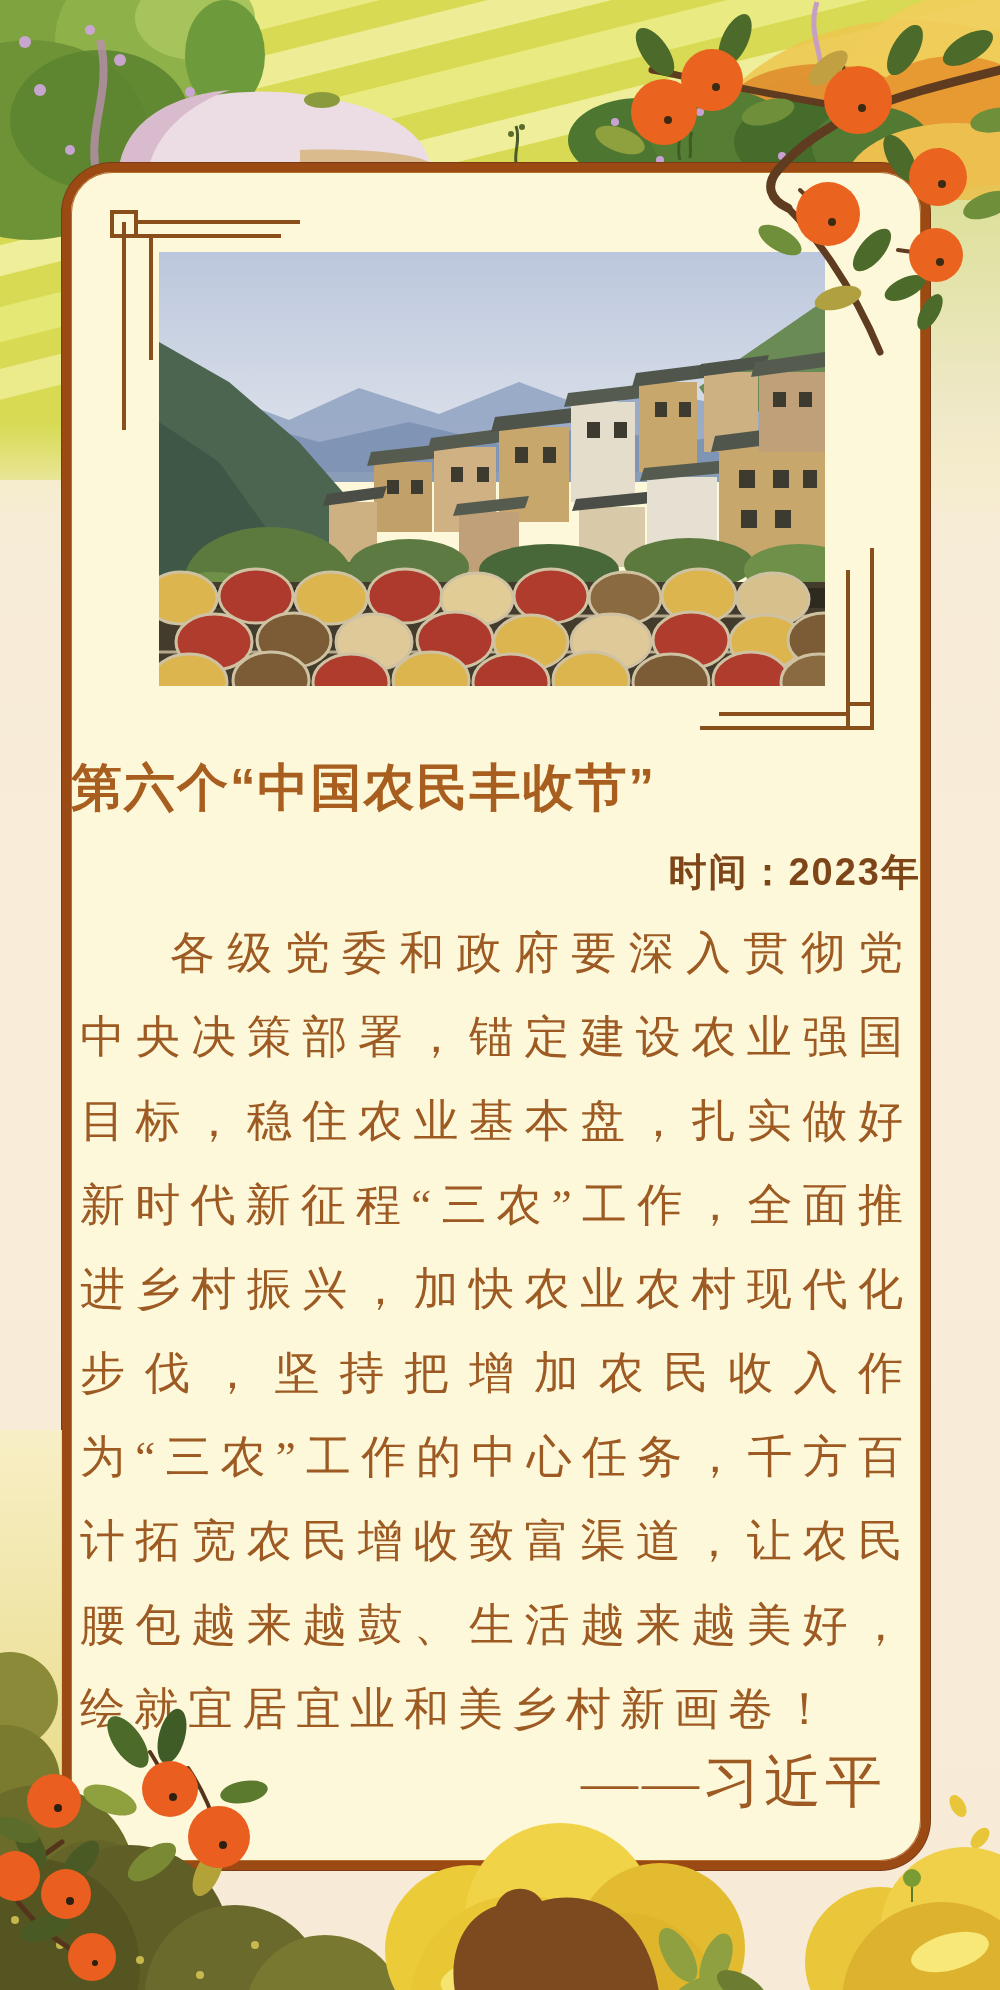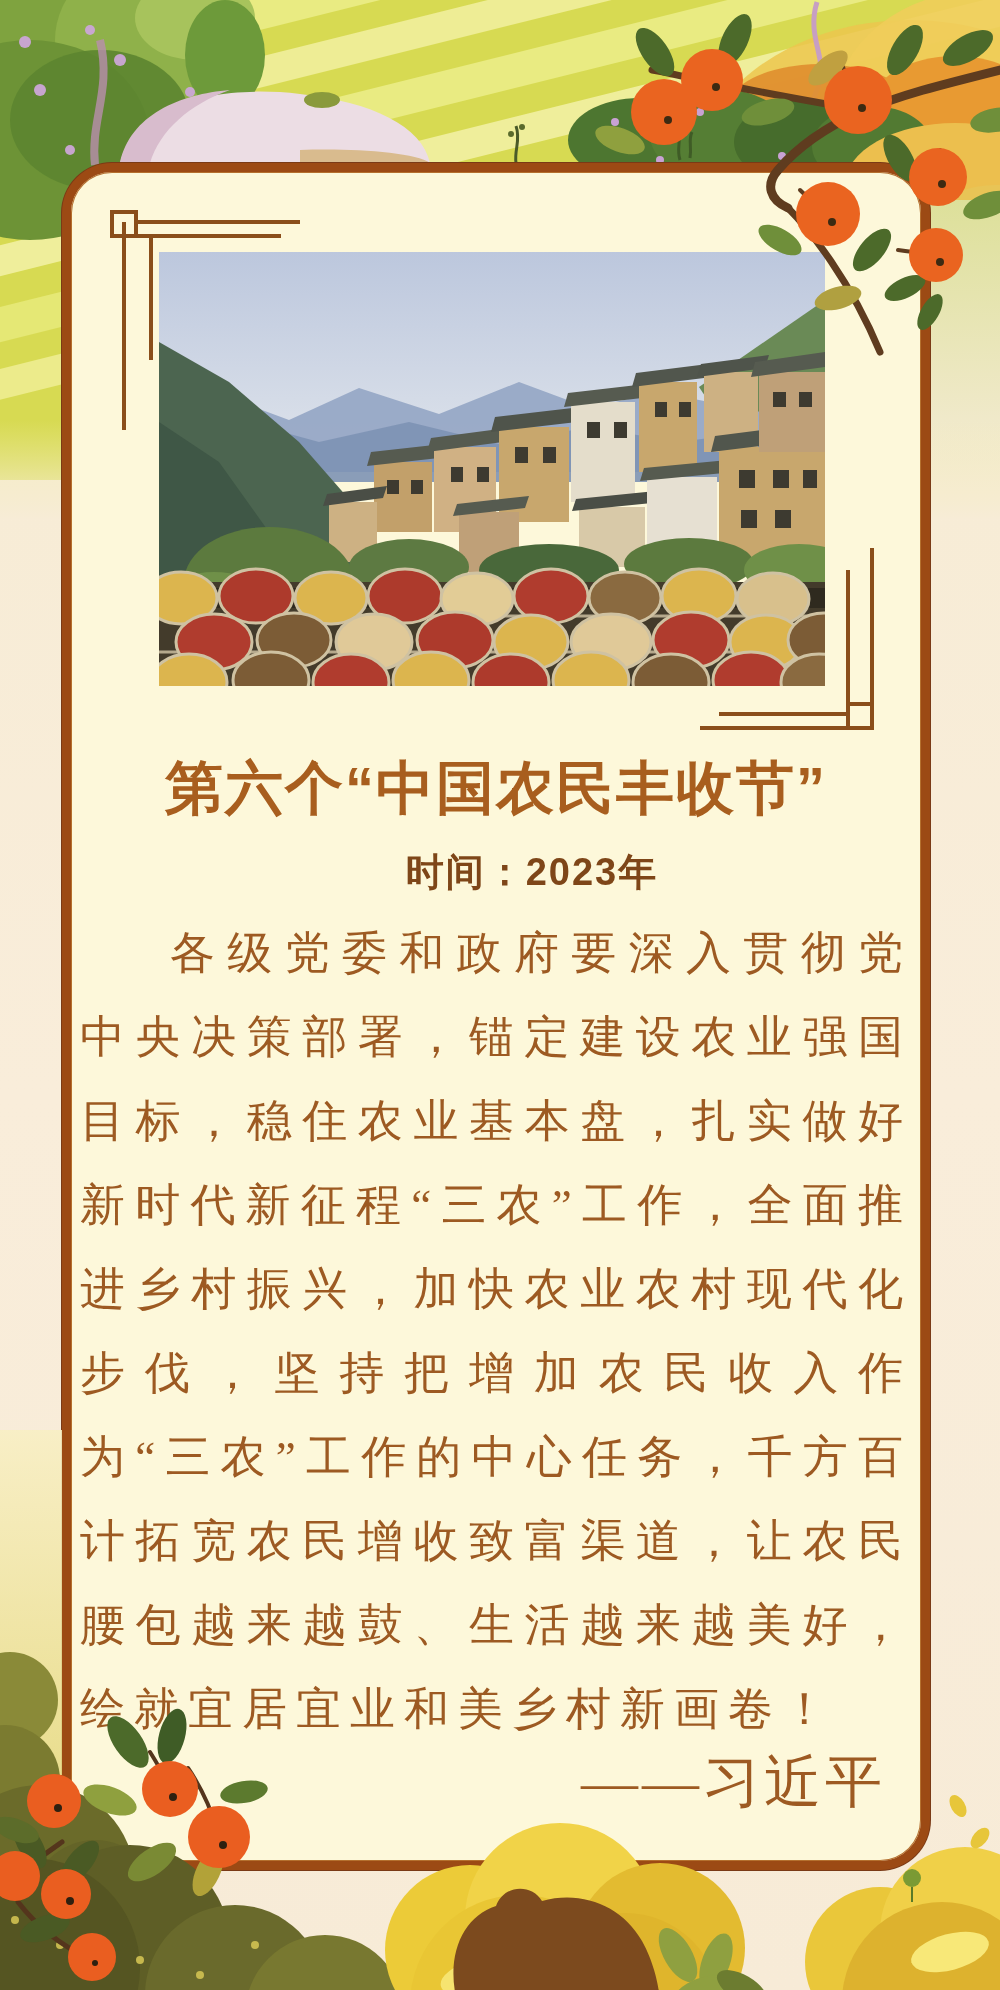--- a/index.html
+++ b/index.html
@@ -13,26 +13,26 @@
   .card{
     position:absolute;left:62px;top:163px;width:868px;height:1707px;
     box-sizing:border-box;border:9px solid #9c4a14;border-radius:50px;
     background:#fdf8da;z-index:1;
     box-shadow:0 0 0 1px #7a3a16, inset 0 0 0 1px #b5702e;
   }
   .photo-frame{position:absolute;left:88px;top:80px;width:666px;height:434px;overflow:hidden;}
   .ornament{position:absolute;pointer-events:none;}
   .title{
     position:absolute;left:0;top:586px;width:850px;height:60px;line-height:60px;
-    text-align:center;font-size:58px;font-weight:700;letter-spacing:2px;color:#a85e1e;
+    text-align:left;font-size:51px;font-weight:700;letter-spacing:2px;color:#a85e1e;
     font-family:"Liberation Sans",sans-serif;
   }
   .date{
     position:absolute;left:0;top:678px;width:850px;height:44px;line-height:44px;
-    text-align:center;font-size:38px;font-weight:700;letter-spacing:2px;color:#7e4618;margin-left:36px;
+    text-align:right;font-size:38px;font-weight:700;letter-spacing:2px;color:#7e4618;
   }
   .quote{
     position:absolute;left:9px;top:739px;width:832px;
     font-family:"Liberation Serif",serif;
     font-size:45px;line-height:84px;letter-spacing:9px;color:#9d5a22;
     text-align:justify;text-align-last:left;text-indent:90px;
   }
   .signature{
     position:absolute;left:9px;top:1580px;width:832px;box-sizing:border-box;padding-right:26px;
     font-family:"Liberation Serif",serif;font-size:57px;line-height:60px;

